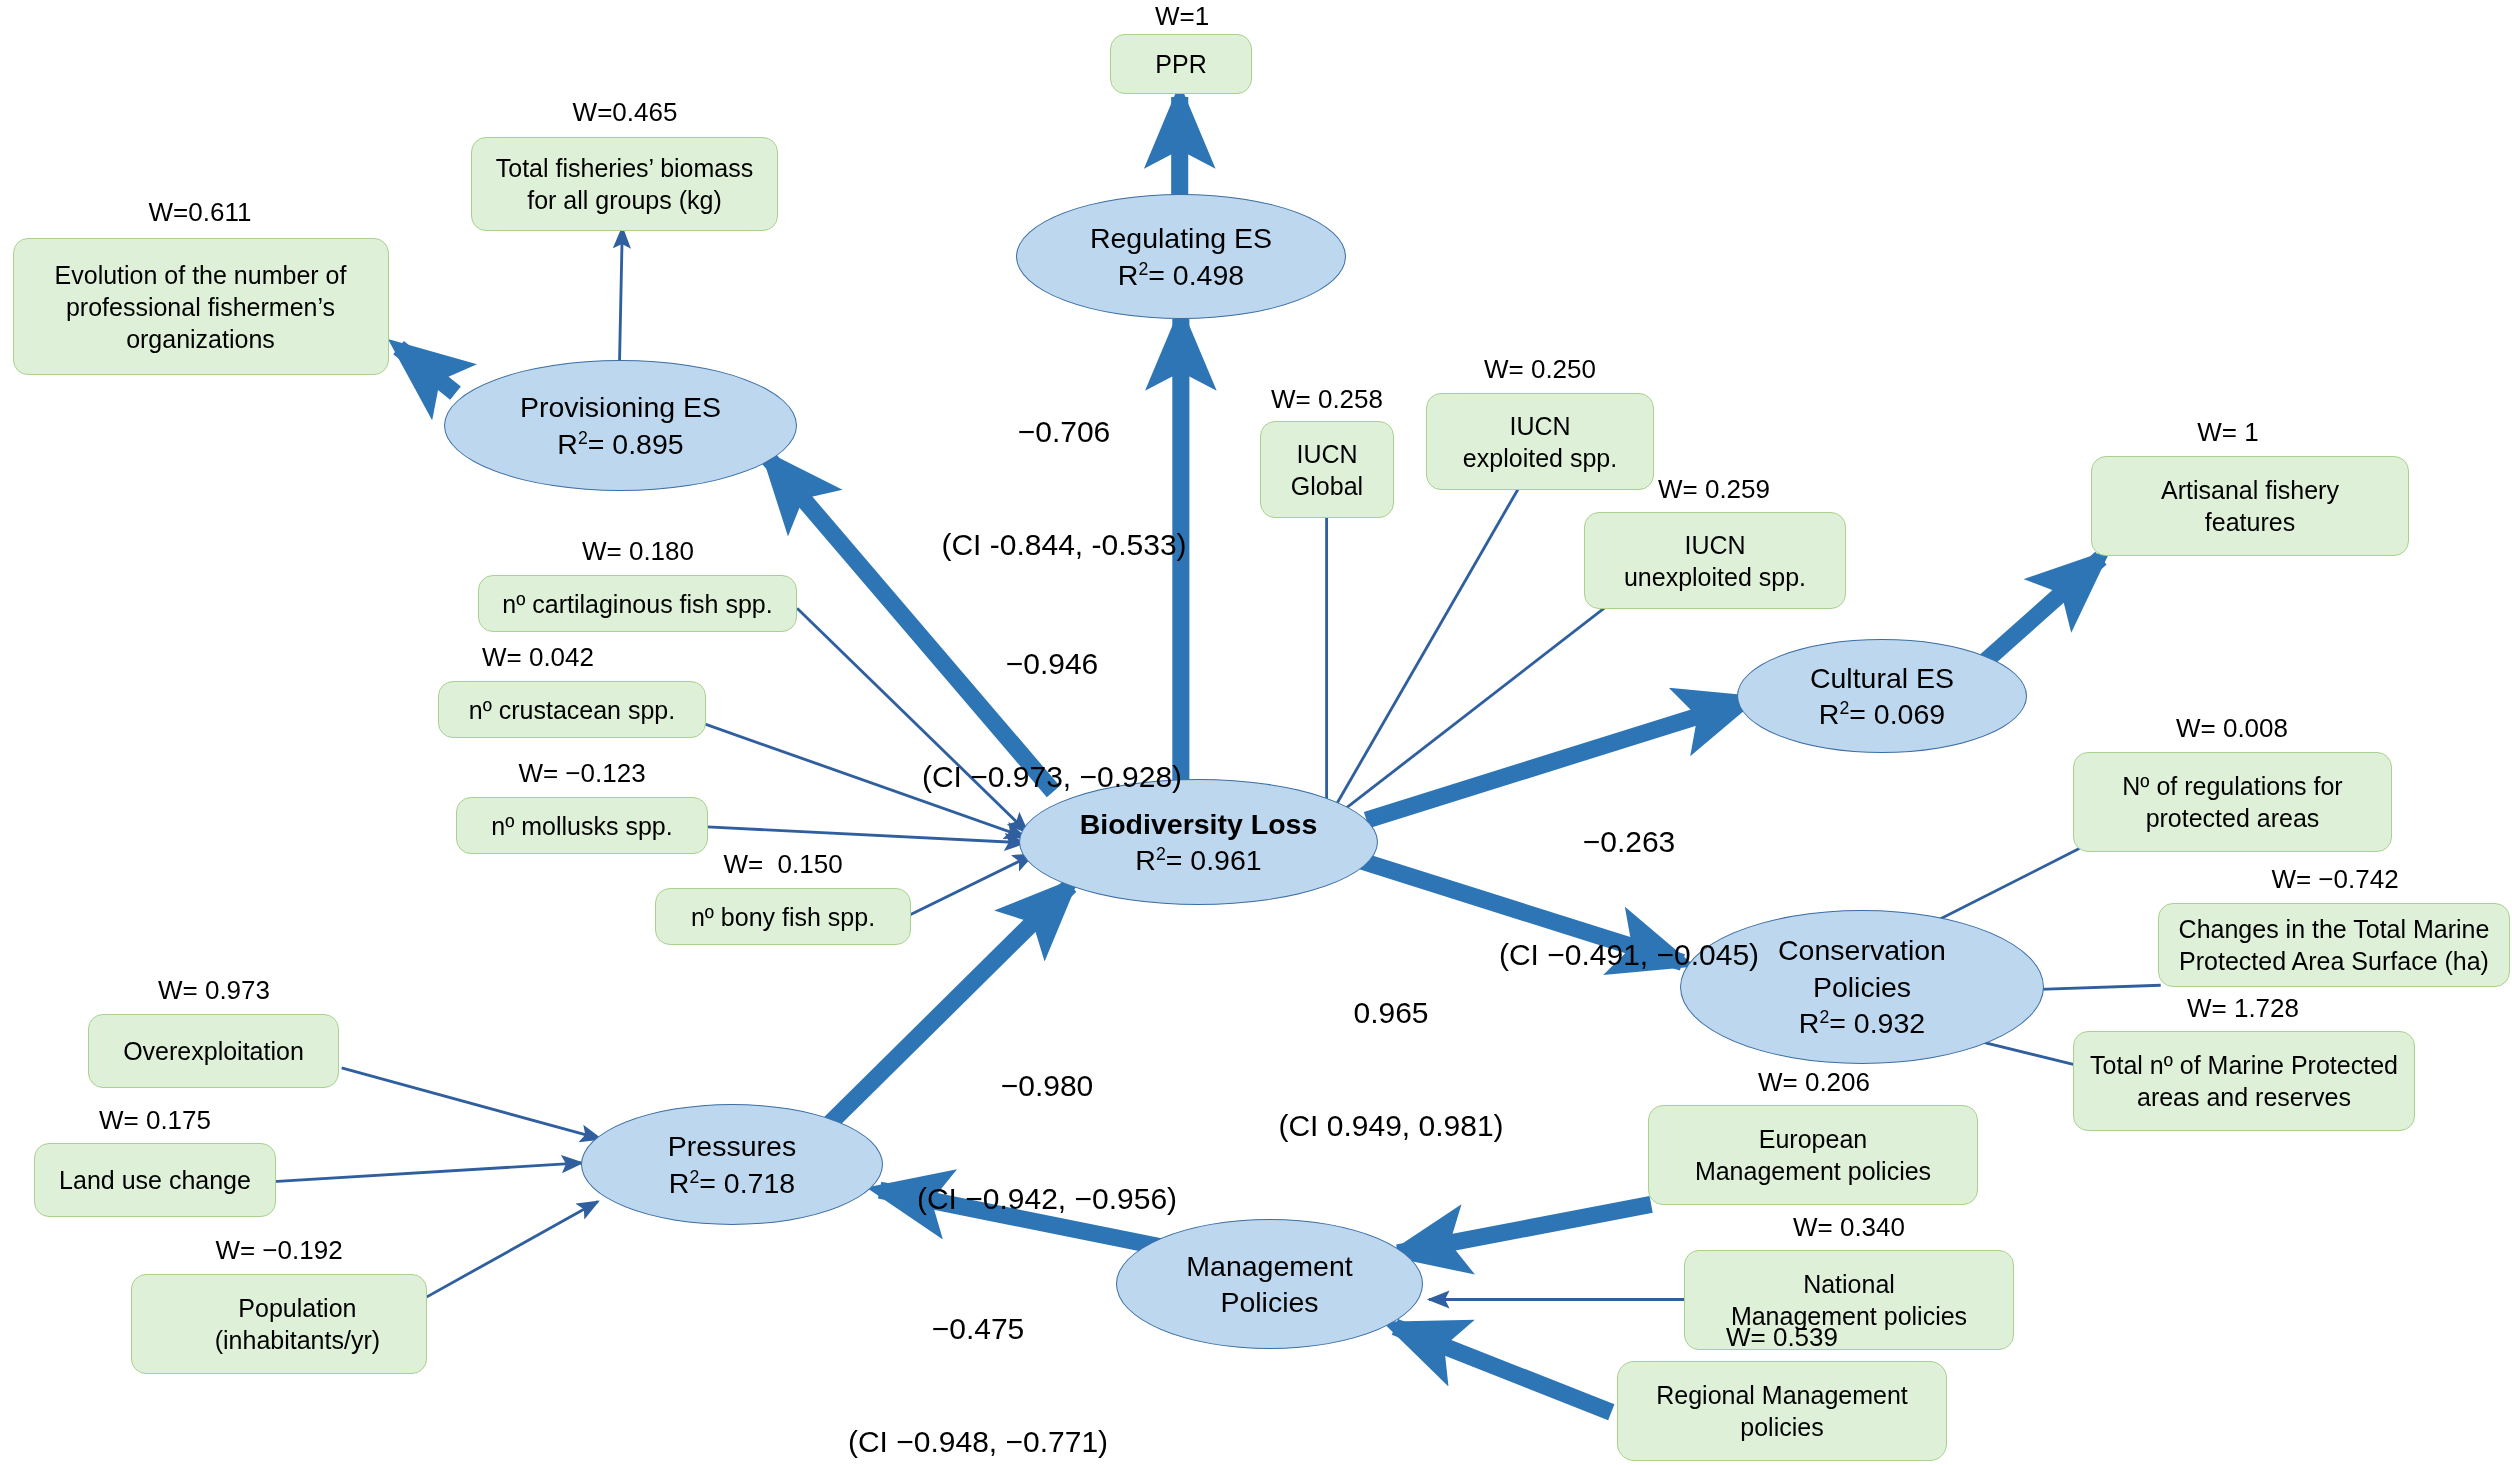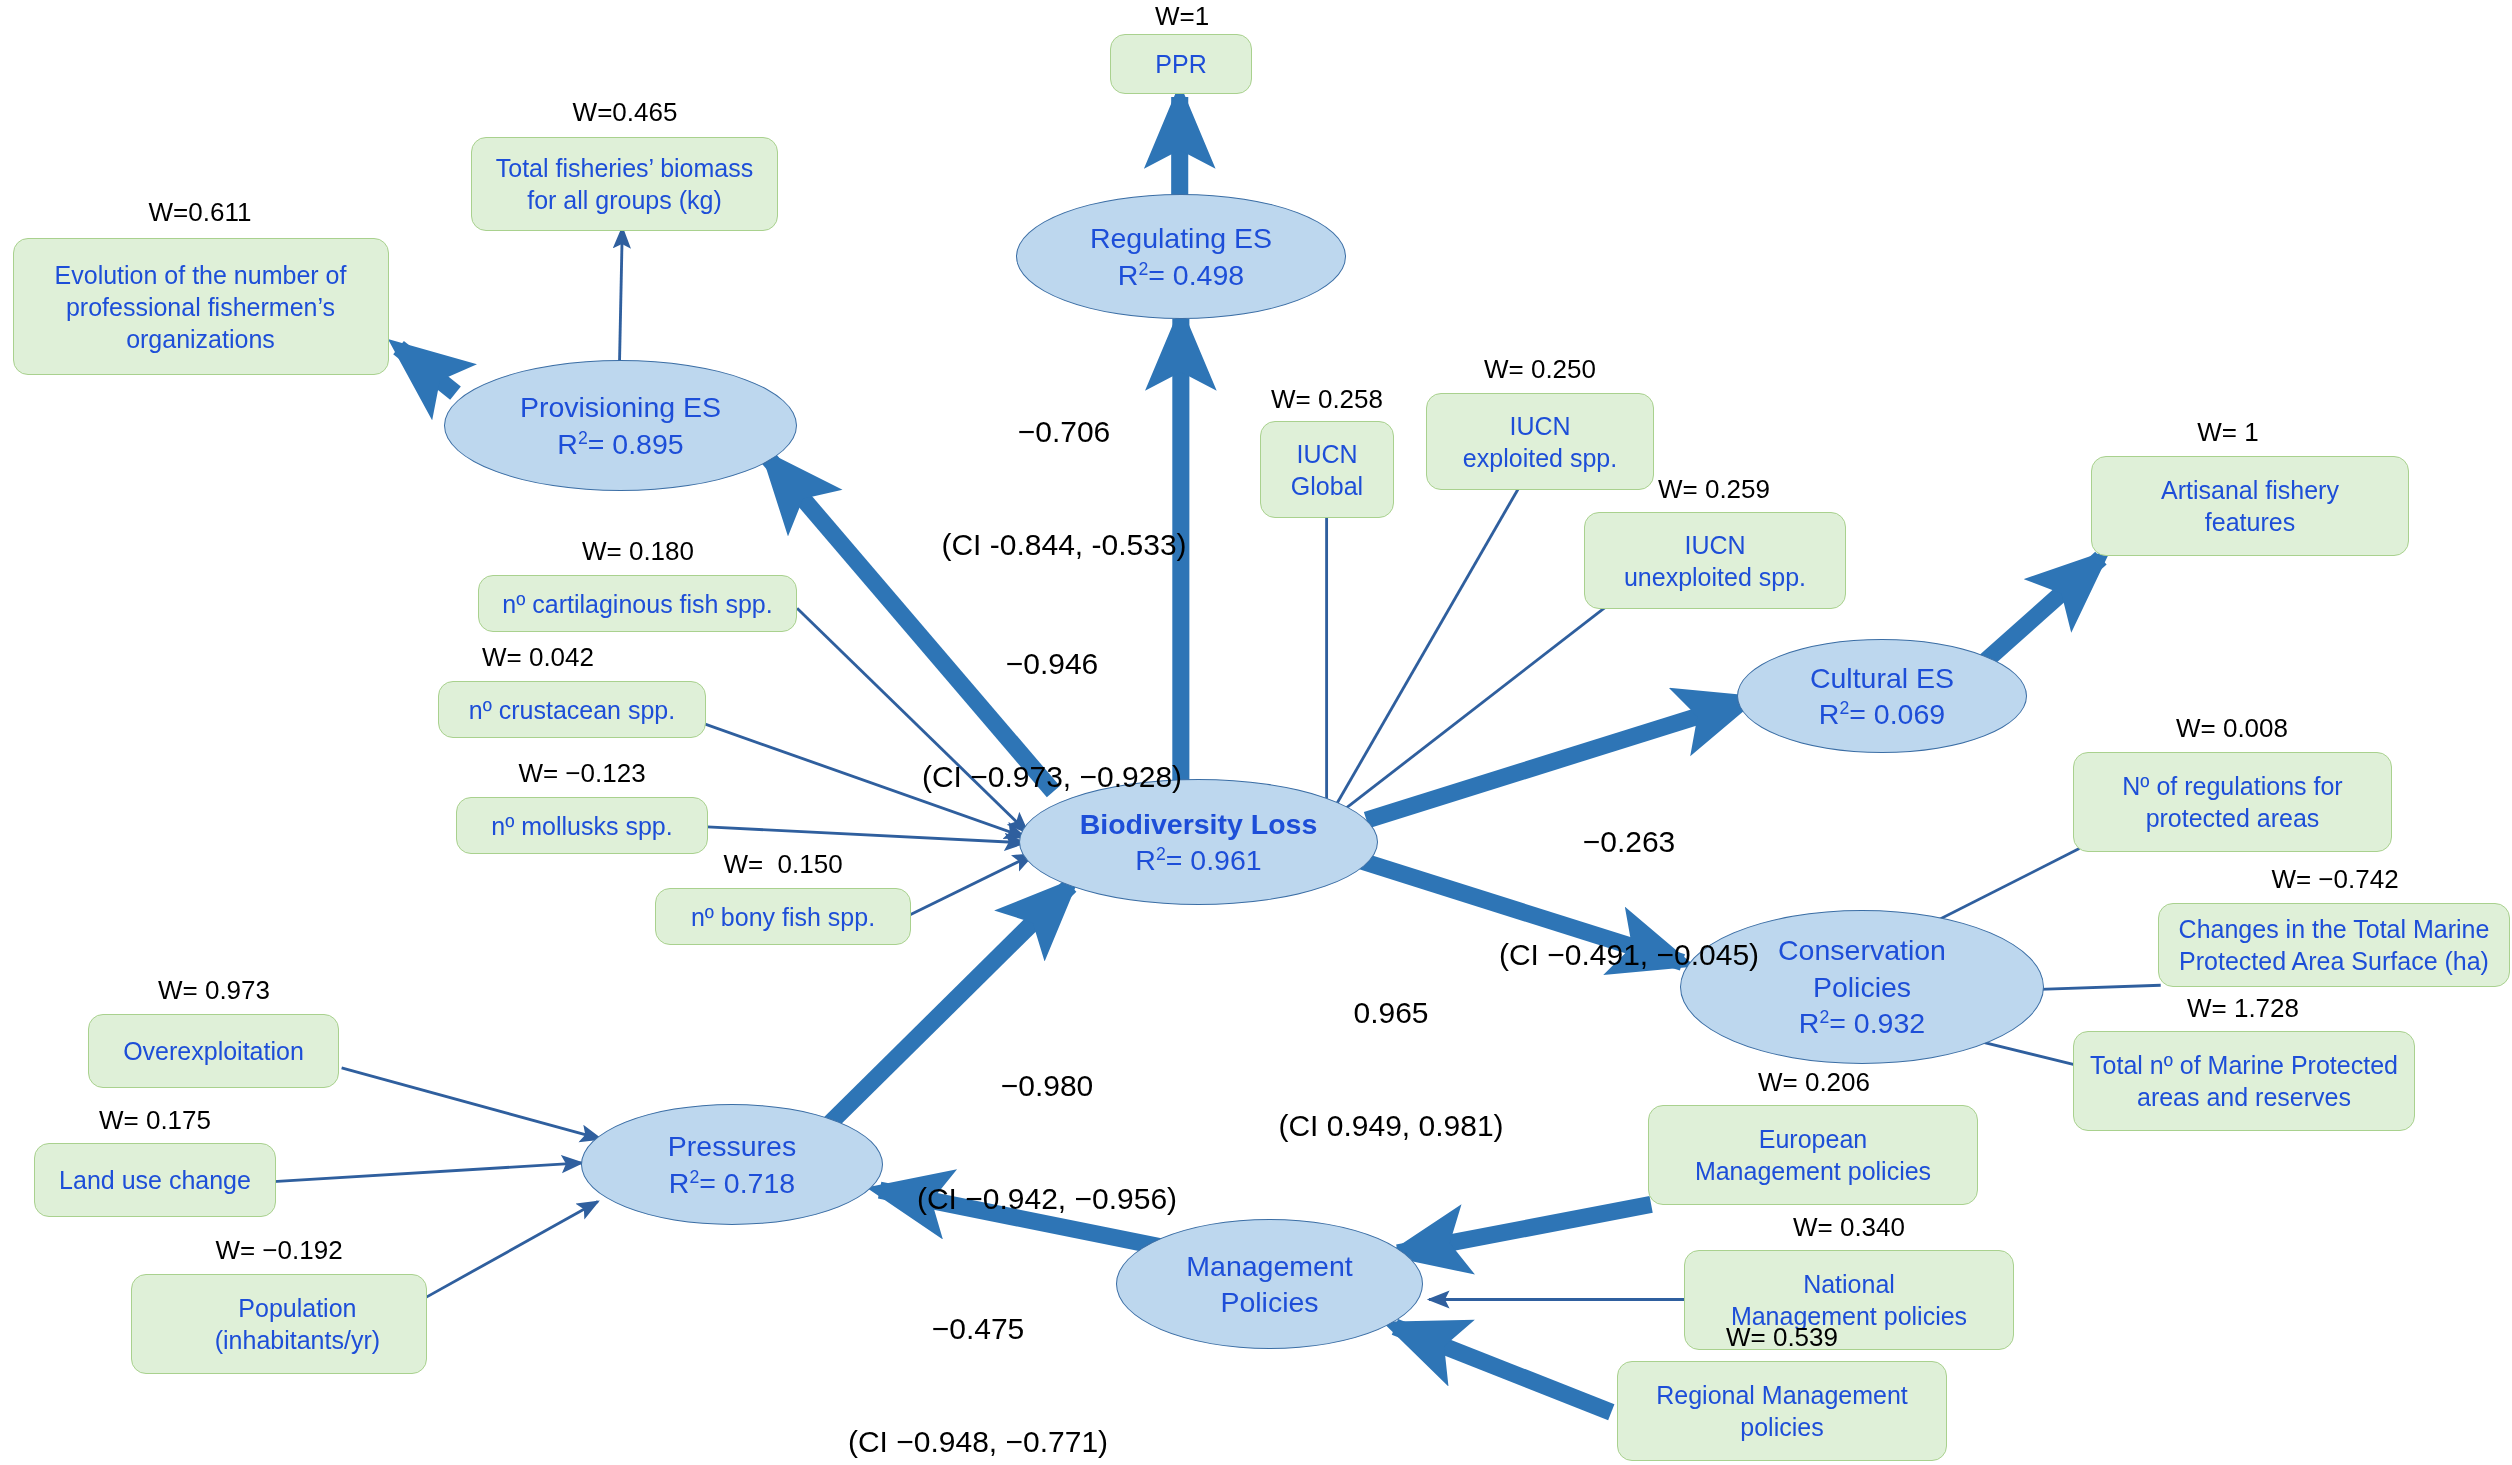--- a/index.html
+++ b/index.html
@@ -1,21 +1,21 @@
 <!DOCTYPE html>
 <html style="font-size:9px"><head>
 <meta charset="utf-8">
 <style>
   html,body{margin:0;padding:0;background:#ffffff;}
   body{font-family:"Liberation Sans","DejaVu Sans",sans-serif;}
   #canvas{position:relative;width:2512px;height:1466px;background:#fff;overflow:hidden;}
   svg.edges{position:absolute;left:0;top:0;width:2512px;height:1466px;pointer-events:none;}
 
   .node{position:absolute;box-sizing:border-box;display:flex;align-items:center;
-        justify-content:center;text-align:center;line-height:1.28;color:#1d4ed8;}
+        justify-content:center;text-align:center;line-height:1.28;color:#000000;}
 
   
   .ind{background:#dff0d8;border:1.7px solid #a9d18e;border-radius:15px;
        font-size:25px;padding:5.7px 10.2px;}
 
   
   .lat{background:#bdd7ee;border:1.7px solid #3b6ea5;border-radius:50%;
        font-size:28.5px;}
   .lat.bold{font-weight:bold;}
 
@@ -252,21 +252,21 @@
 Management policies</span>
   </div>
   <div class="lbl c" style="left:1814px;top:1066px;">W= 0.206</div>
 
   <div class="node ind" style="left:1684px;top:1250px;width:330px;height:100px;white-space:pre-line;">
     <span>National
 Management policies</span>
   </div>
   <div class="lbl c" style="left:1849px;top:1211px;">W= 0.340</div>
 
-  <div class="node ind" style="left:1617px;top:1361px;width:330px;height:100px;white-space:pre-line;">
+  <div class="node ind" style="left:1617px;top:1361px;width:330px;height:100px;white-space:pre-line;border-radius:17px;">
     <span>Regional Management
 policies</span>
   </div>
   <div class="lbl c" style="left:1782px;top:1321px;">W= 0.539</div>
 
   <div class="path-lbl" style="left:1064px;top:337px;">
     <span class="two">−0.706</span>
     <span class="two">(CI -0.844, -0.533)</span>
   </div>
 

